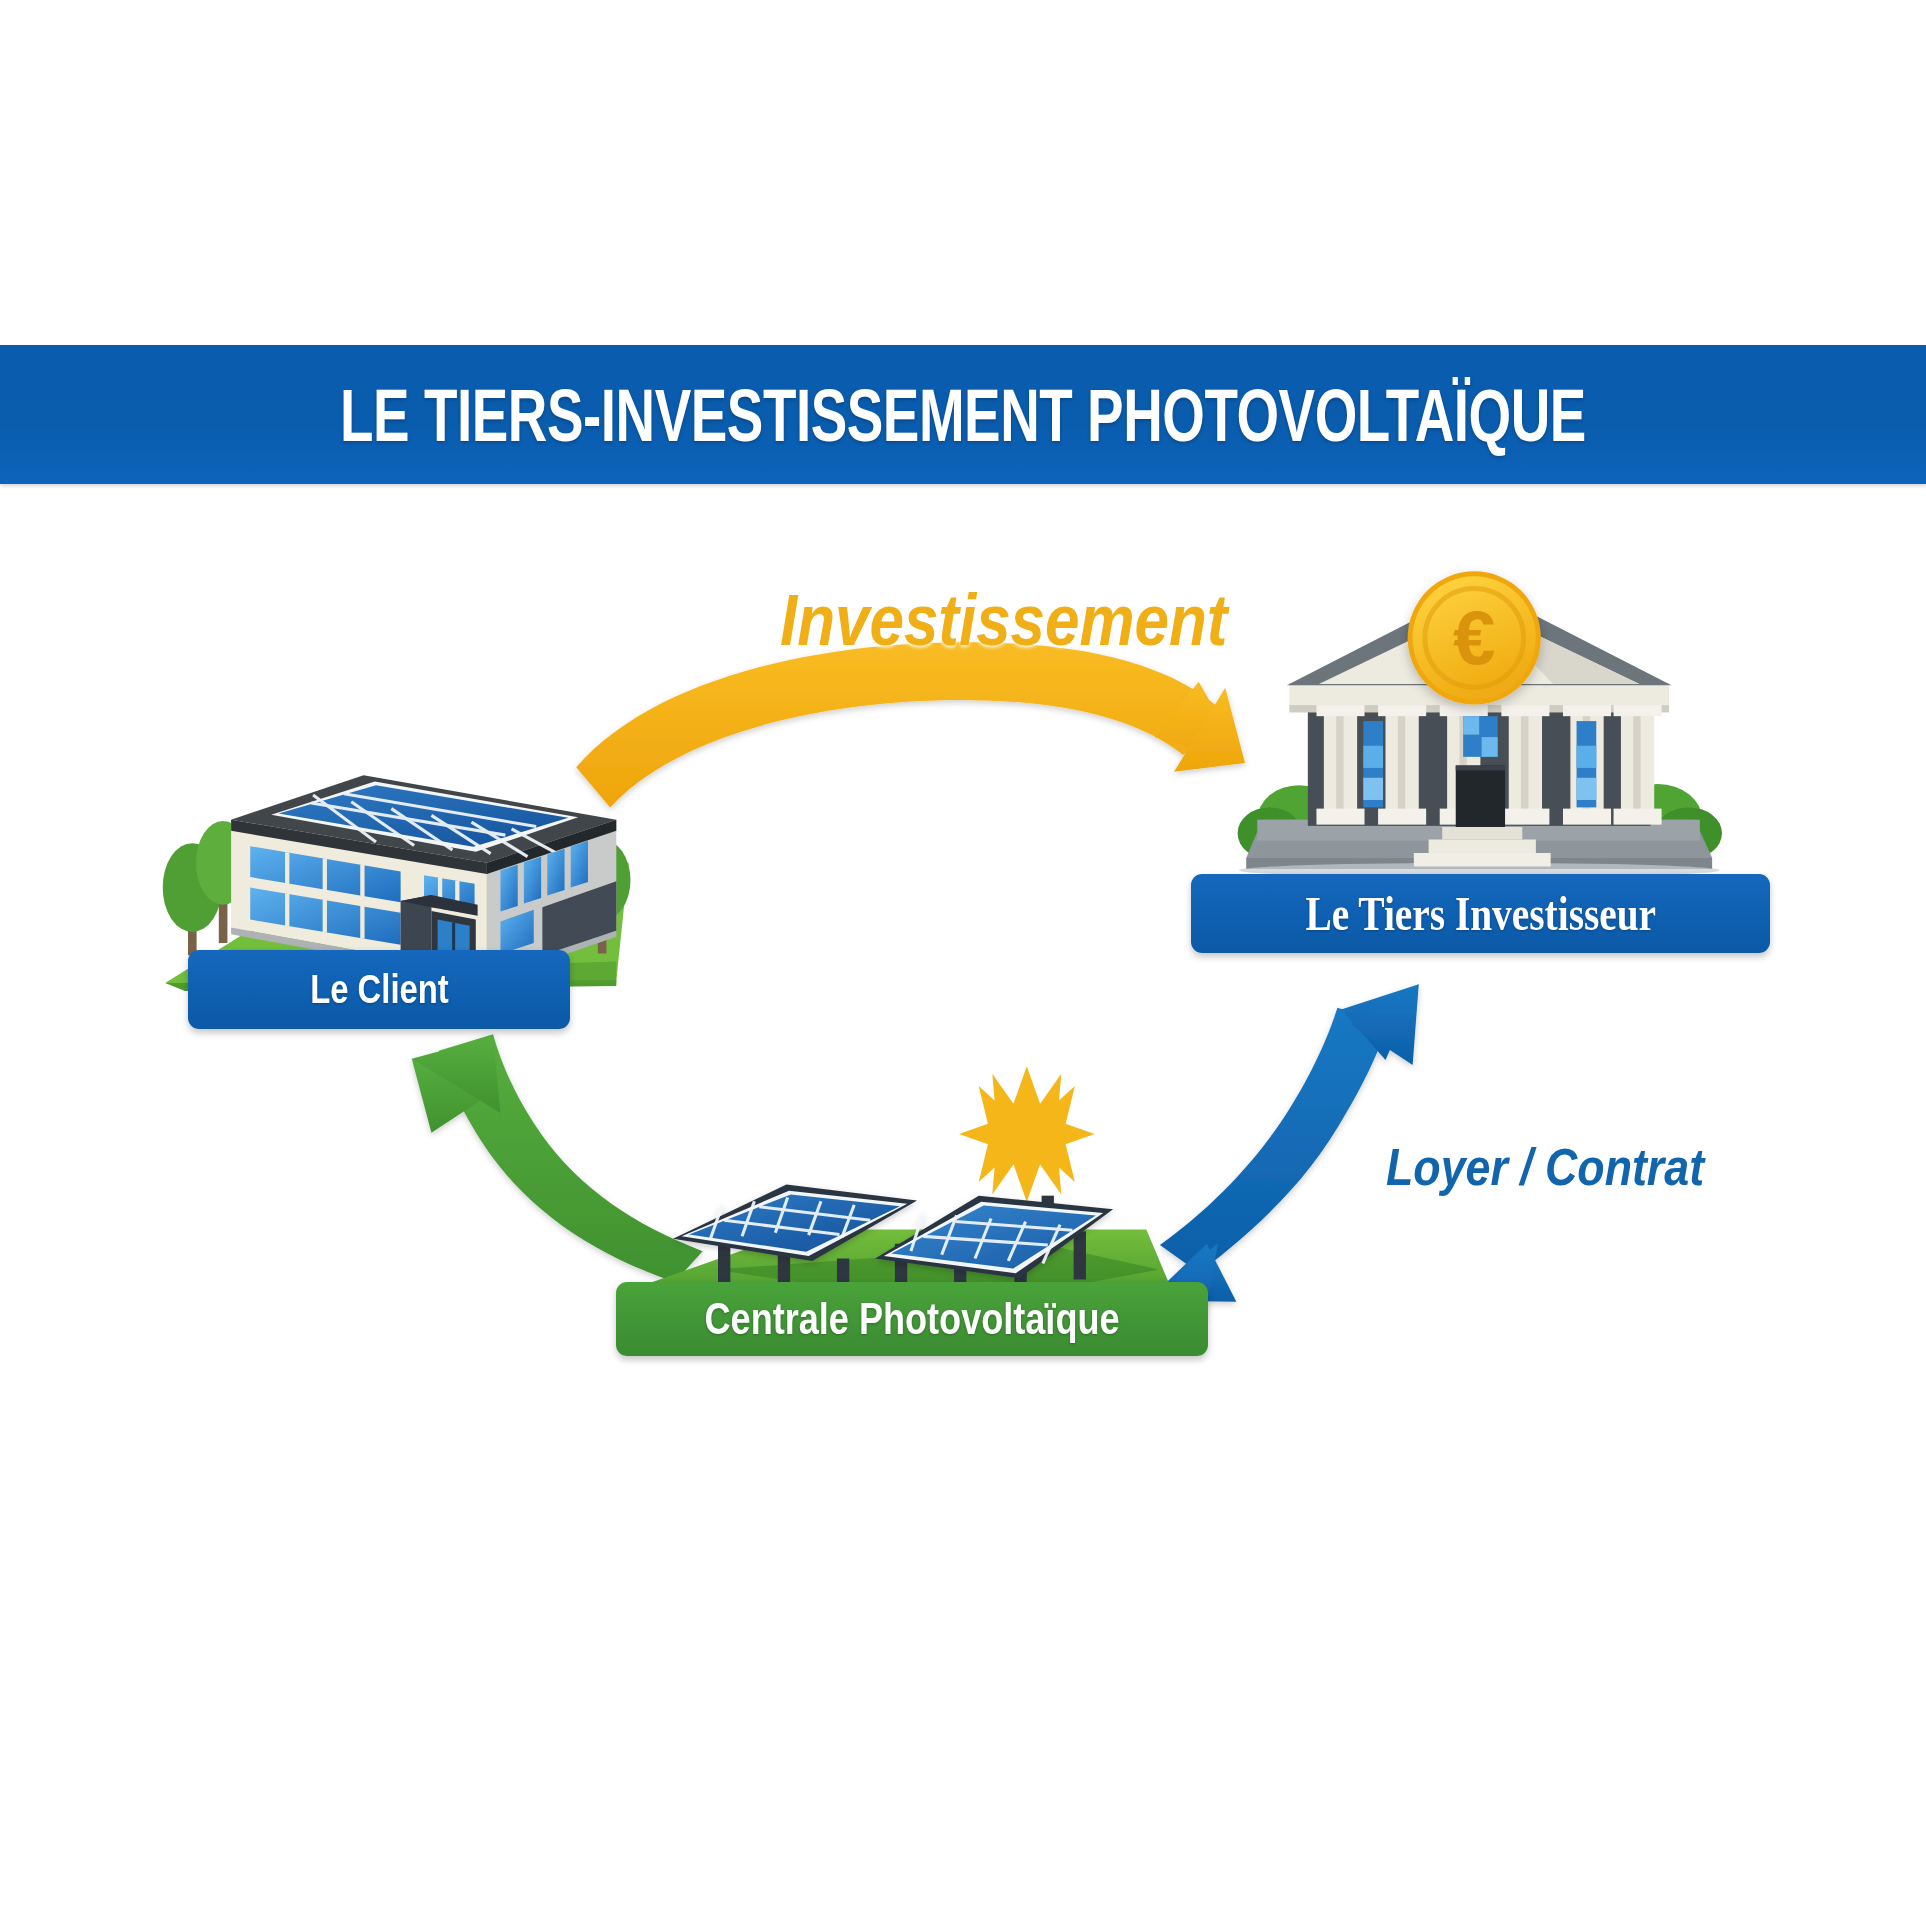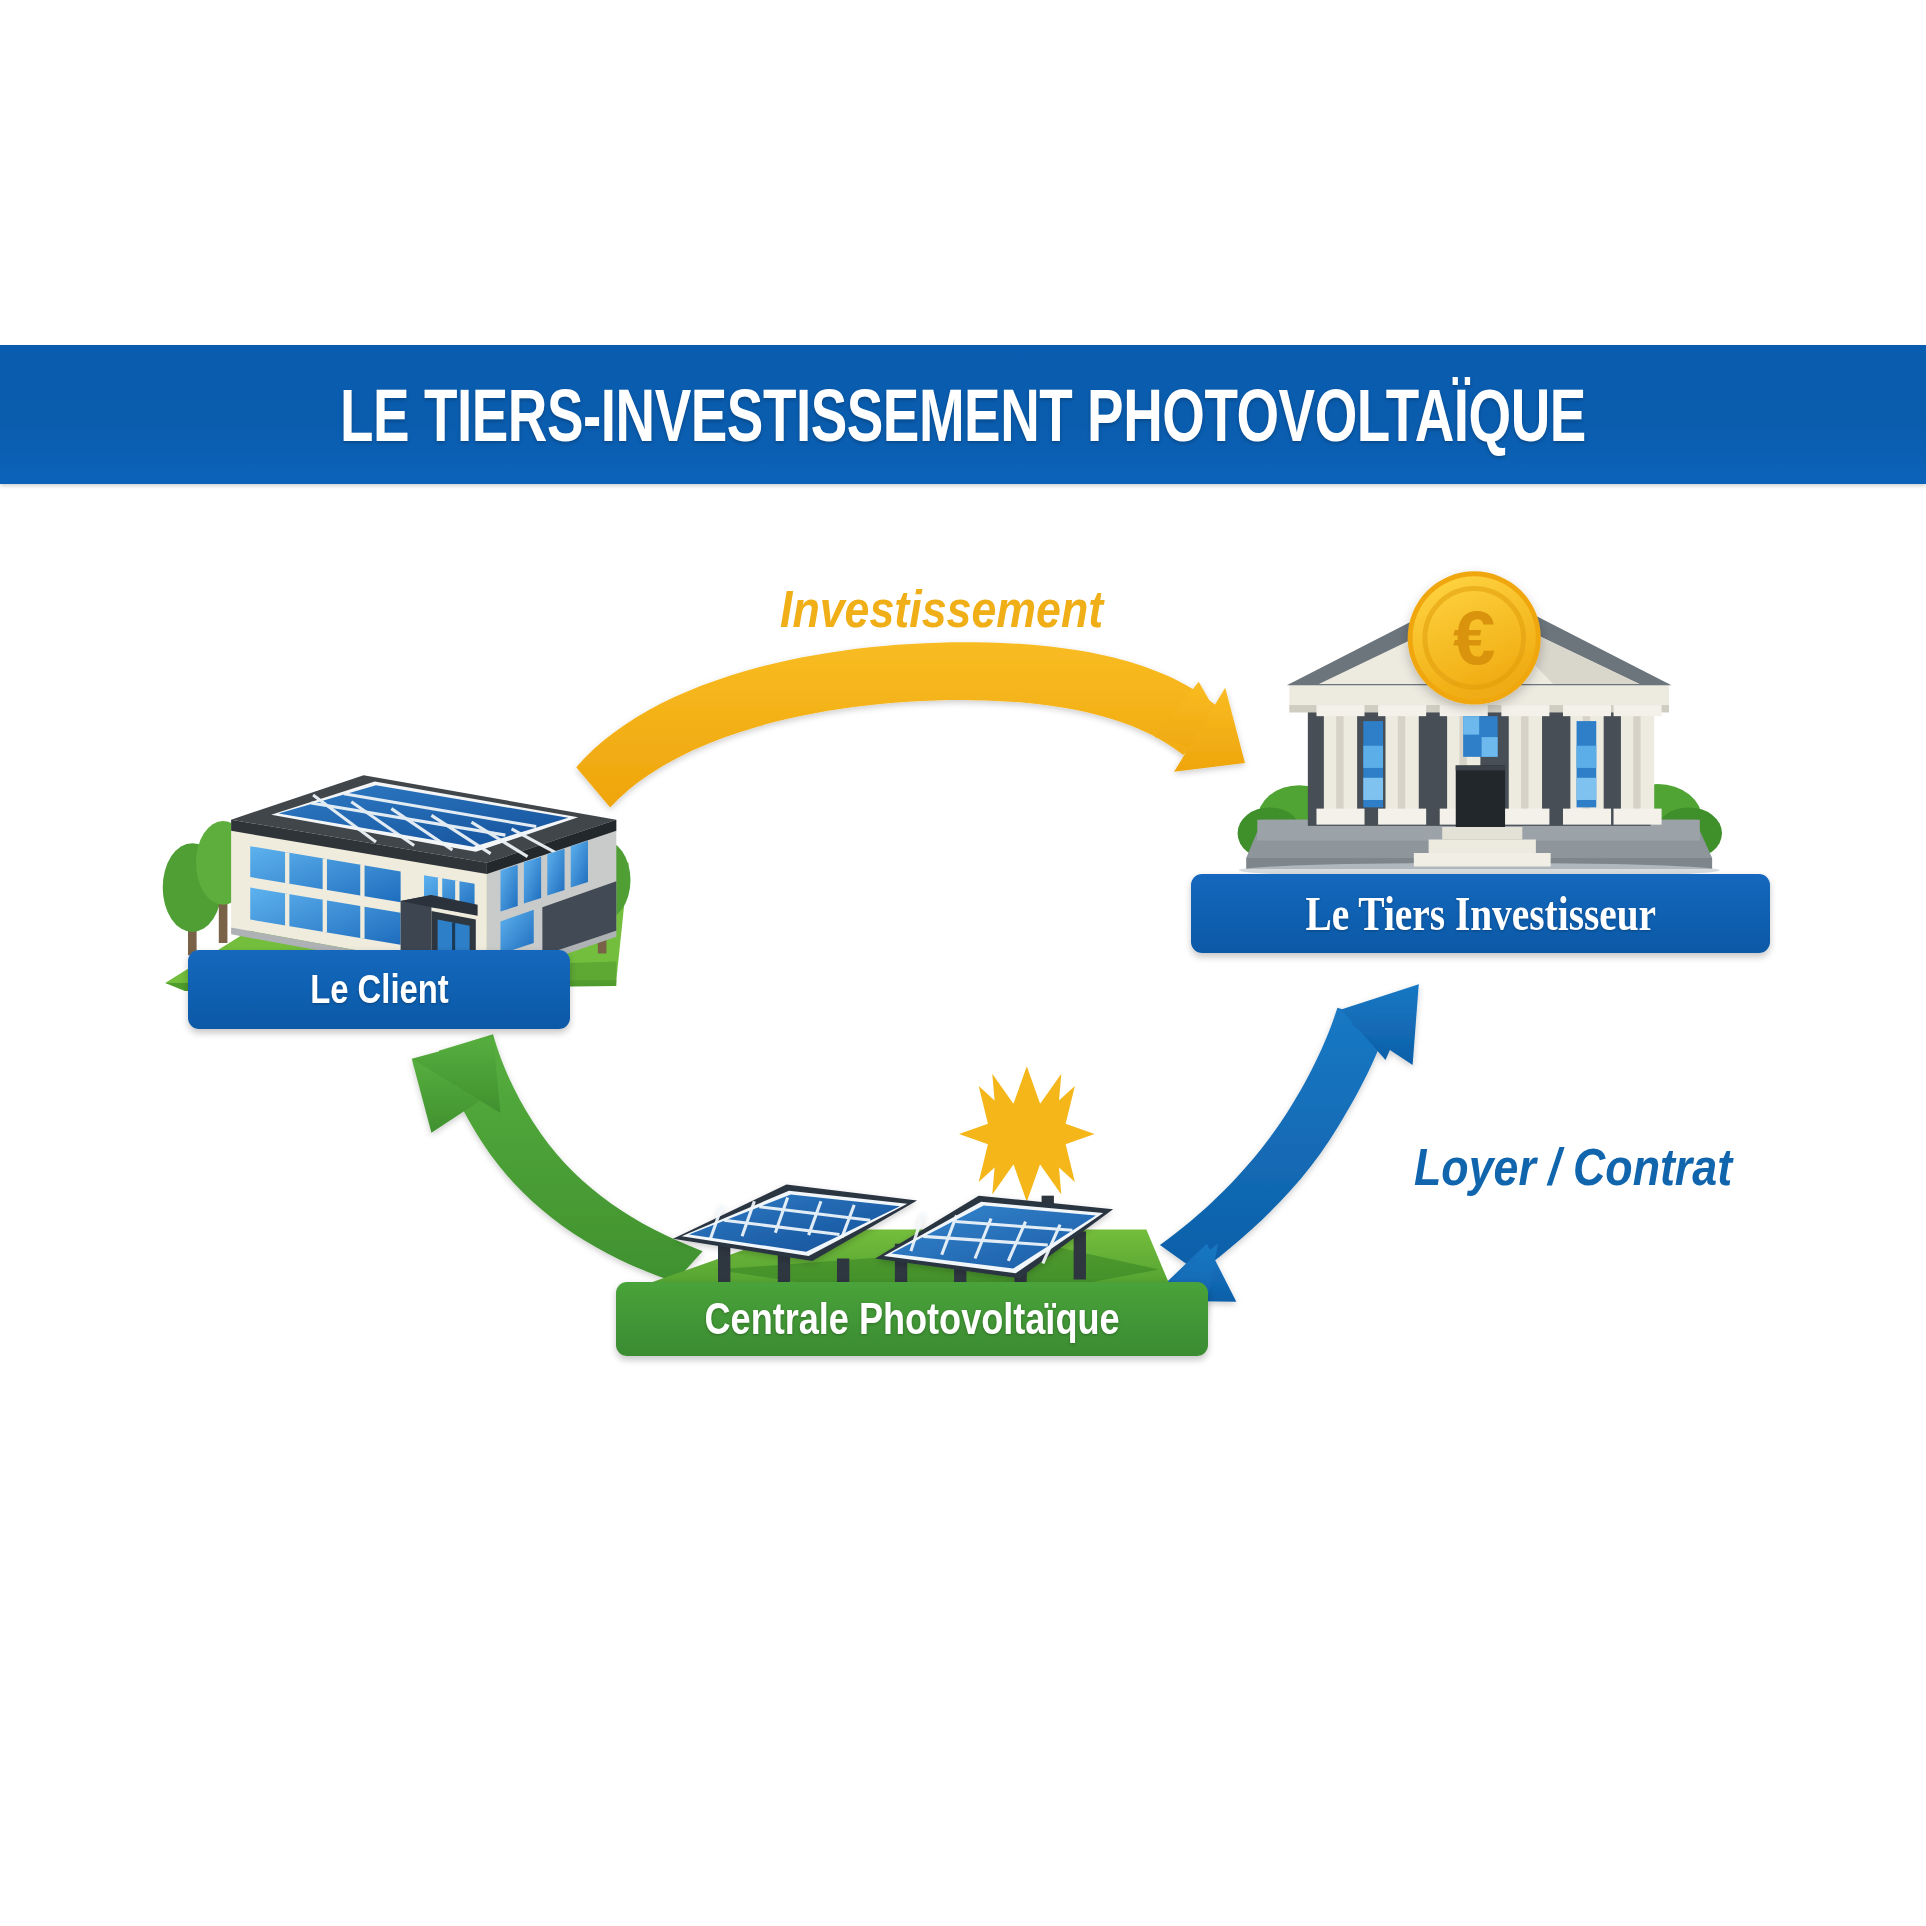--- a/index.html
+++ b/index.html
@@ -49,23 +49,23 @@
 
   
   .flow-label{
     position:absolute;
     font-family:"Liberation Sans Narrow","Liberation Sans",sans-serif;
     font-weight:bold;font-style:italic;
     white-space:nowrap;
     text-shadow:0 1.8px 3.7px rgba(255,255,255,.9);
   }
   .flow-label span{display:block;transform:scaleX(.86);transform-origin:0 50%;}
-  #label-investissement{left:780px;top:579px;font-size:52px;color:#f0ae17;}
+  #label-investissement{left:780px;top:579px;font-size:72px;color:#f0ae17;}
   #label-electricite{left:243px;top:1140px;font-size:52px;color:#44a032;}
-  #label-loyer{left:1386px;top:1137px;font-size:52px;color:#1165ad;margin-left:28px;}
+  #label-loyer{left:1386px;top:1137px;font-size:52px;color:#1165ad;}
 
   
   #scene{position:absolute;left:0;top:0;width:1926px;height:1926px;}
 </style>
 </head>
 <body>
 
 <div id="stage">
 
   <div class="header-band"></div>

